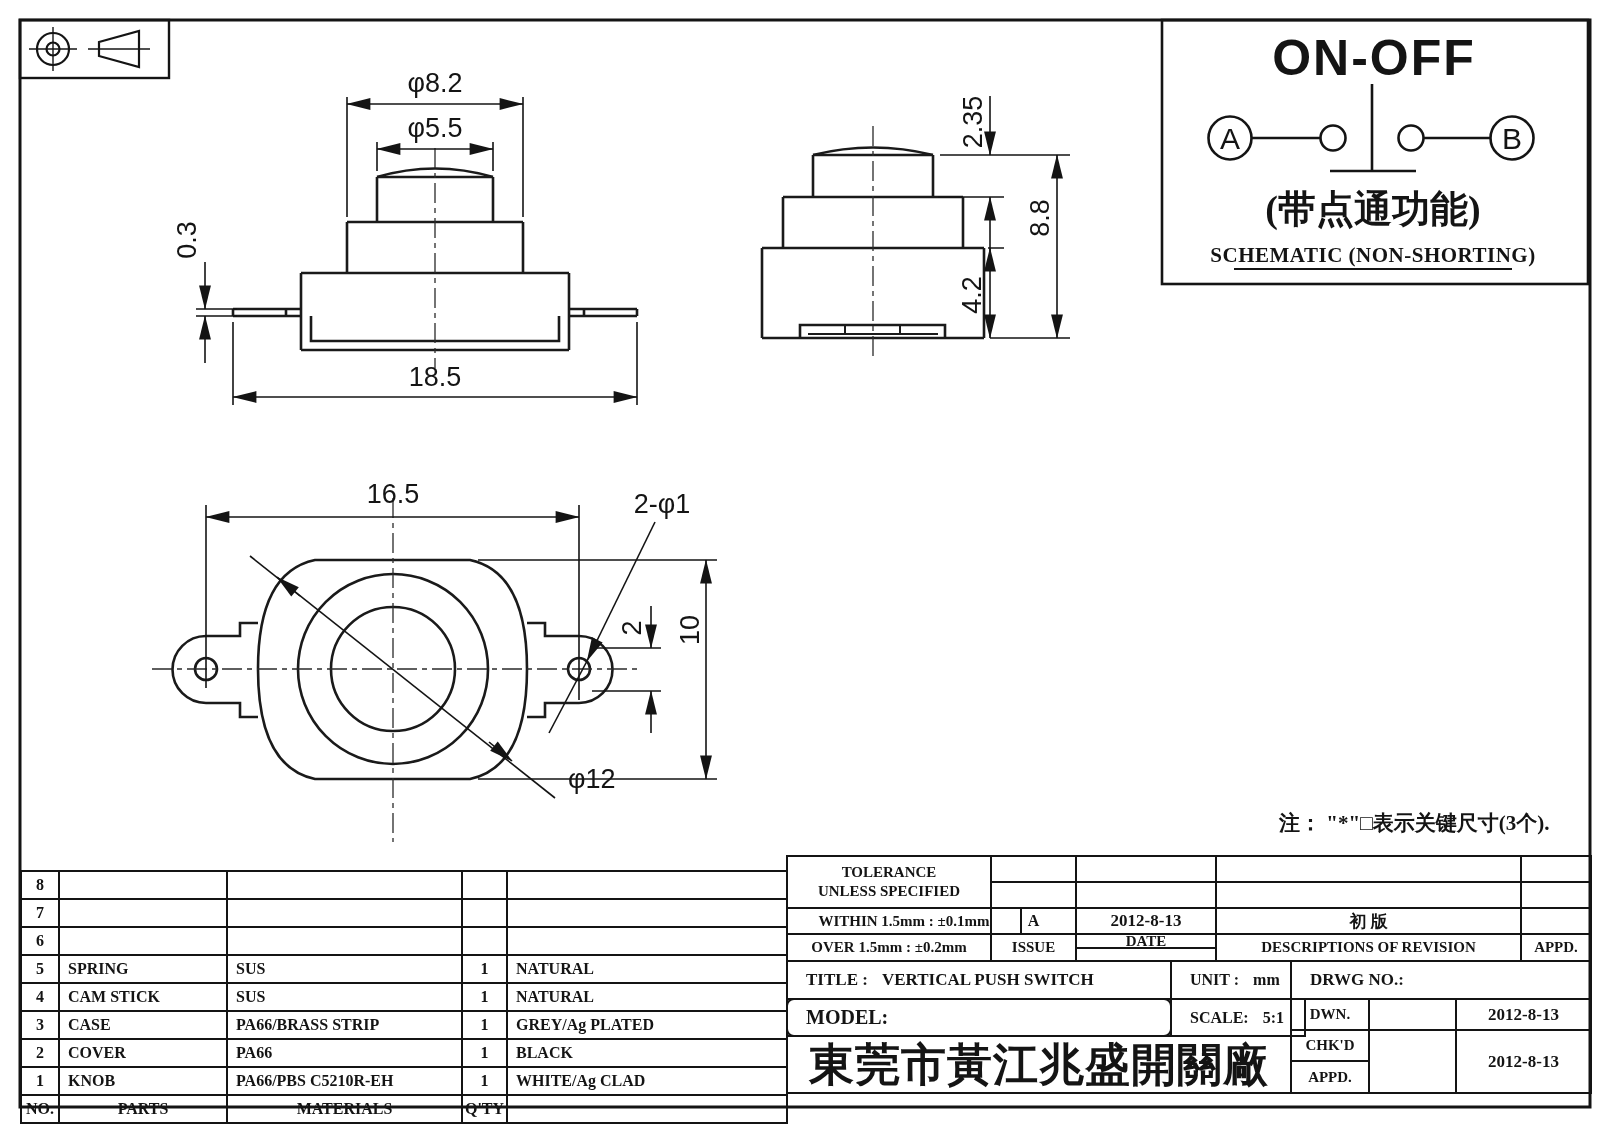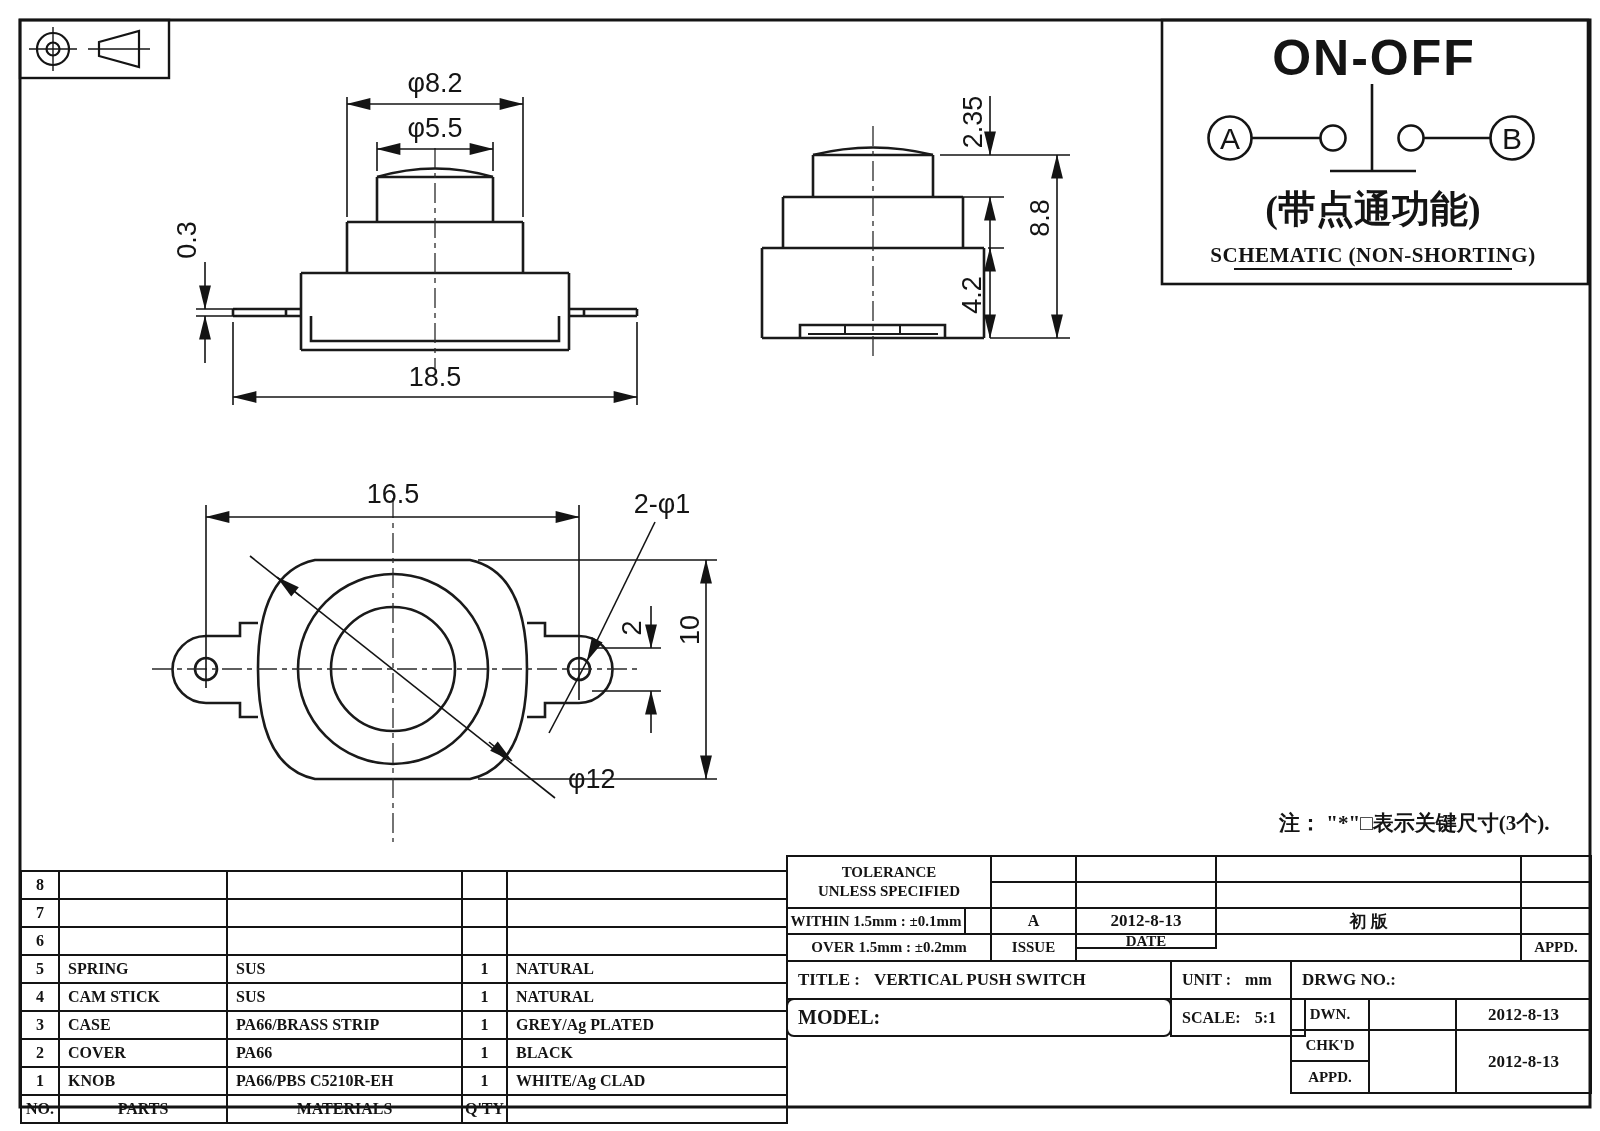--- a/index.html
+++ b/index.html
@@ -18,21 +18,21 @@
     border-collapse:collapse;table-layout:fixed;}
   table.parts td{border:2px solid #141414;font-weight:bold;font-size:16px;
     padding:0 0 0 8px;white-space:nowrap;overflow:hidden;height:26px;}
   table.parts td.ctr{text-align:center;padding:0;}
 
   
   .tb{position:absolute;left:786px;top:855px;width:806px;height:239px;text-decoration:underline;}
   .cell{position:absolute;border:2px solid #141414;box-sizing:border-box;
     display:flex;align-items:center;font-weight:bold;font-size:16px;white-space:nowrap;overflow:hidden;}
   .cell.ctr{justify-content:center;}
-  .cell.lft{padding-left:10px;text-align:center;}
+  .cell.lft{padding-left:18px;text-align:center;}
   .lbl-gap{margin-right:14px;}
 </style>
 </head>
 <body>
 
 <div class="page">
 
 <svg width="1600" height="1131" viewBox="0 0 1600 1131">
   <defs>
     <marker id="mE" viewBox="0 0 14 8" refX="13.5" refY="4" markerWidth="16" markerHeight="9" orient="auto">
@@ -247,46 +247,48 @@
   </div>
   <div class="cell" style="left:204px;top:0;width:87px;height:28px;"></div>
   <div class="cell" style="left:204px;top:26px;width:87px;height:28px;"></div>
   <div class="cell" style="left:289px;top:0;width:142px;height:28px;"></div>
   <div class="cell" style="left:289px;top:26px;width:142px;height:28px;"></div>
   <div class="cell" style="left:429px;top:0;width:307px;height:28px;"></div>
   <div class="cell" style="left:429px;top:26px;width:307px;height:28px;"></div>
   <div class="cell" style="left:734px;top:0;width:72px;height:28px;"></div>
   <div class="cell" style="left:734px;top:26px;width:72px;height:28px;"></div>
 
-  <div class="cell ctr" style="left:0;top:52px;width:180px;height:28px;font-size:15px;">WITHIN 1.5mm : ±0.1mm</div>
+  <div class="cell ctr" style="left:0;top:52px;width:236px;height:28px;font-size:15px;">WITHIN 1.5mm : ±0.1mm</div>
   <div class="cell ctr" style="left:0;top:78px;width:206px;height:29px;font-size:15px;">OVER 1.5mm : ±0.2mm</div>
   <div class="cell ctr" style="left:204px;top:52px;width:87px;height:28px;">A</div>
   <div class="cell ctr" style="left:204px;top:78px;width:87px;height:29px;font-size:15px;">ISSUE</div>
   <div class="cell ctr" style="left:289px;top:52px;width:142px;height:28px;font-size:17px;">2012-8-13</div>
   <div class="cell ctr" style="left:289px;top:78px;width:142px;height:16px;font-size:15px;">DATE</div>
   <div class="cell ctr" style="left:429px;top:52px;width:307px;height:28px;font-size:17px;">初  版</div>
+  <div class="cell ctr" style="left:429px;top:78px;width:307px;height:29px;font-size:15px;">DESCRIPTIONS OF REVISION</div>
   <div class="cell" style="left:734px;top:52px;width:72px;height:28px;"></div>
   <div class="cell ctr" style="left:734px;top:78px;width:72px;height:29px;font-size:15px;">APPD.</div>
 
   <div class="cell lft" style="left:0;top:105px;width:386px;height:40px;font-size:17px;">
     <span class="lbl-gap">TITLE :</span>
     <span>VERTICAL PUSH SWITCH</span>
   </div>
   <div class="cell lft" style="left:384px;top:105px;width:122px;height:40px;">
     <span class="lbl-gap">UNIT :</span>
     <span>mm</span>
   </div>
   <div class="cell lft" style="left:504px;top:105px;width:302px;height:40px;font-size:17px;">DRWG NO.:</div>
 
   <div class="cell lft" style="left:0;top:143px;width:386px;height:39px;font-size:20px;border-radius:8px;">MODEL:</div>
   <div class="cell lft" style="left:384px;top:143px;width:136px;height:39px;">
     <span class="lbl-gap">SCALE:</span>
     <span>5:1</span>
   </div>
 
+  <div class="cell ctr" style="left:0;top:180px;width:506px;height:59px;font-size:45px;letter-spacing:1px;">東莞市黃江兆盛開關廠</div>
 
   <div class="cell ctr" style="left:504px;top:143px;width:80px;height:33px;font-size:15px;">DWN.</div>
   <div class="cell" style="left:582px;top:143px;width:89px;height:33px;"></div>
   <div class="cell ctr" style="left:669px;top:143px;width:137px;height:33px;font-size:17px;">2012-8-13</div>
   <div class="cell ctr" style="left:504px;top:174px;width:80px;height:33px;font-size:15px;">CHK'D</div>
   <div class="cell ctr" style="left:504px;top:205px;width:80px;height:34px;font-size:15px;">APPD.</div>
   <div class="cell" style="left:582px;top:174px;width:89px;height:65px;"></div>
   <div class="cell ctr" style="left:669px;top:174px;width:137px;height:65px;font-size:17px;">2012-8-13</div>
 </div>
 

